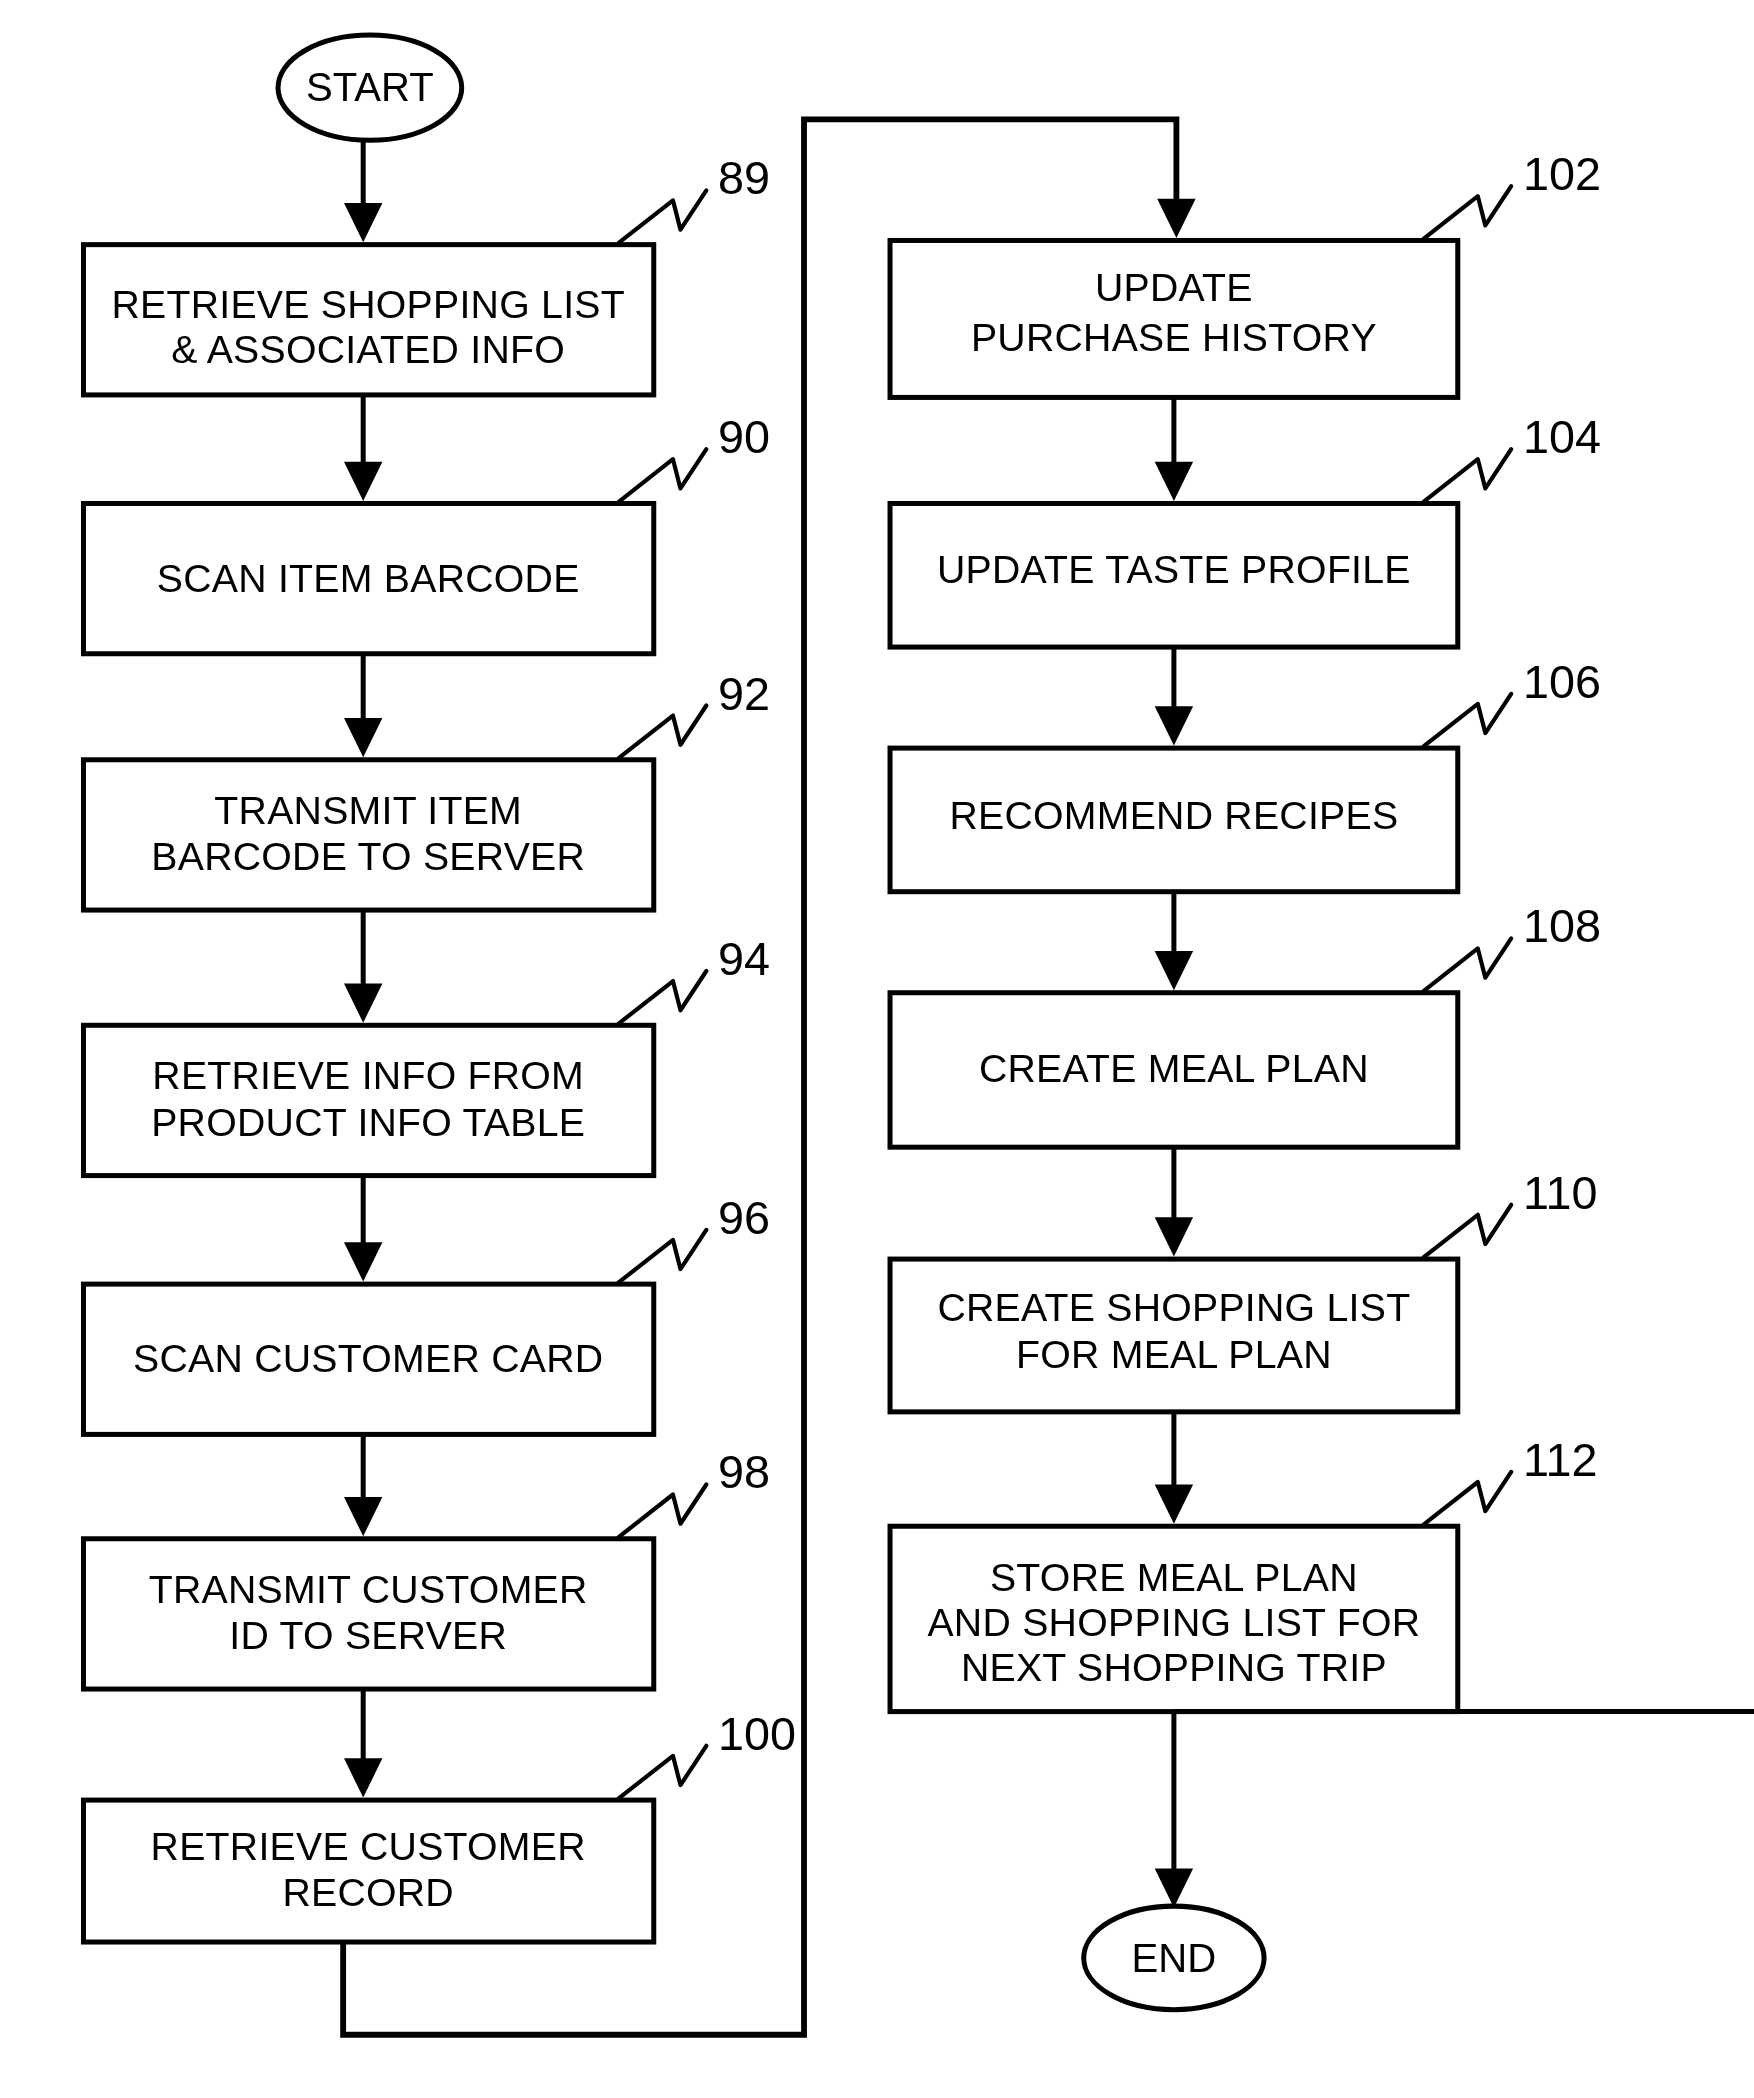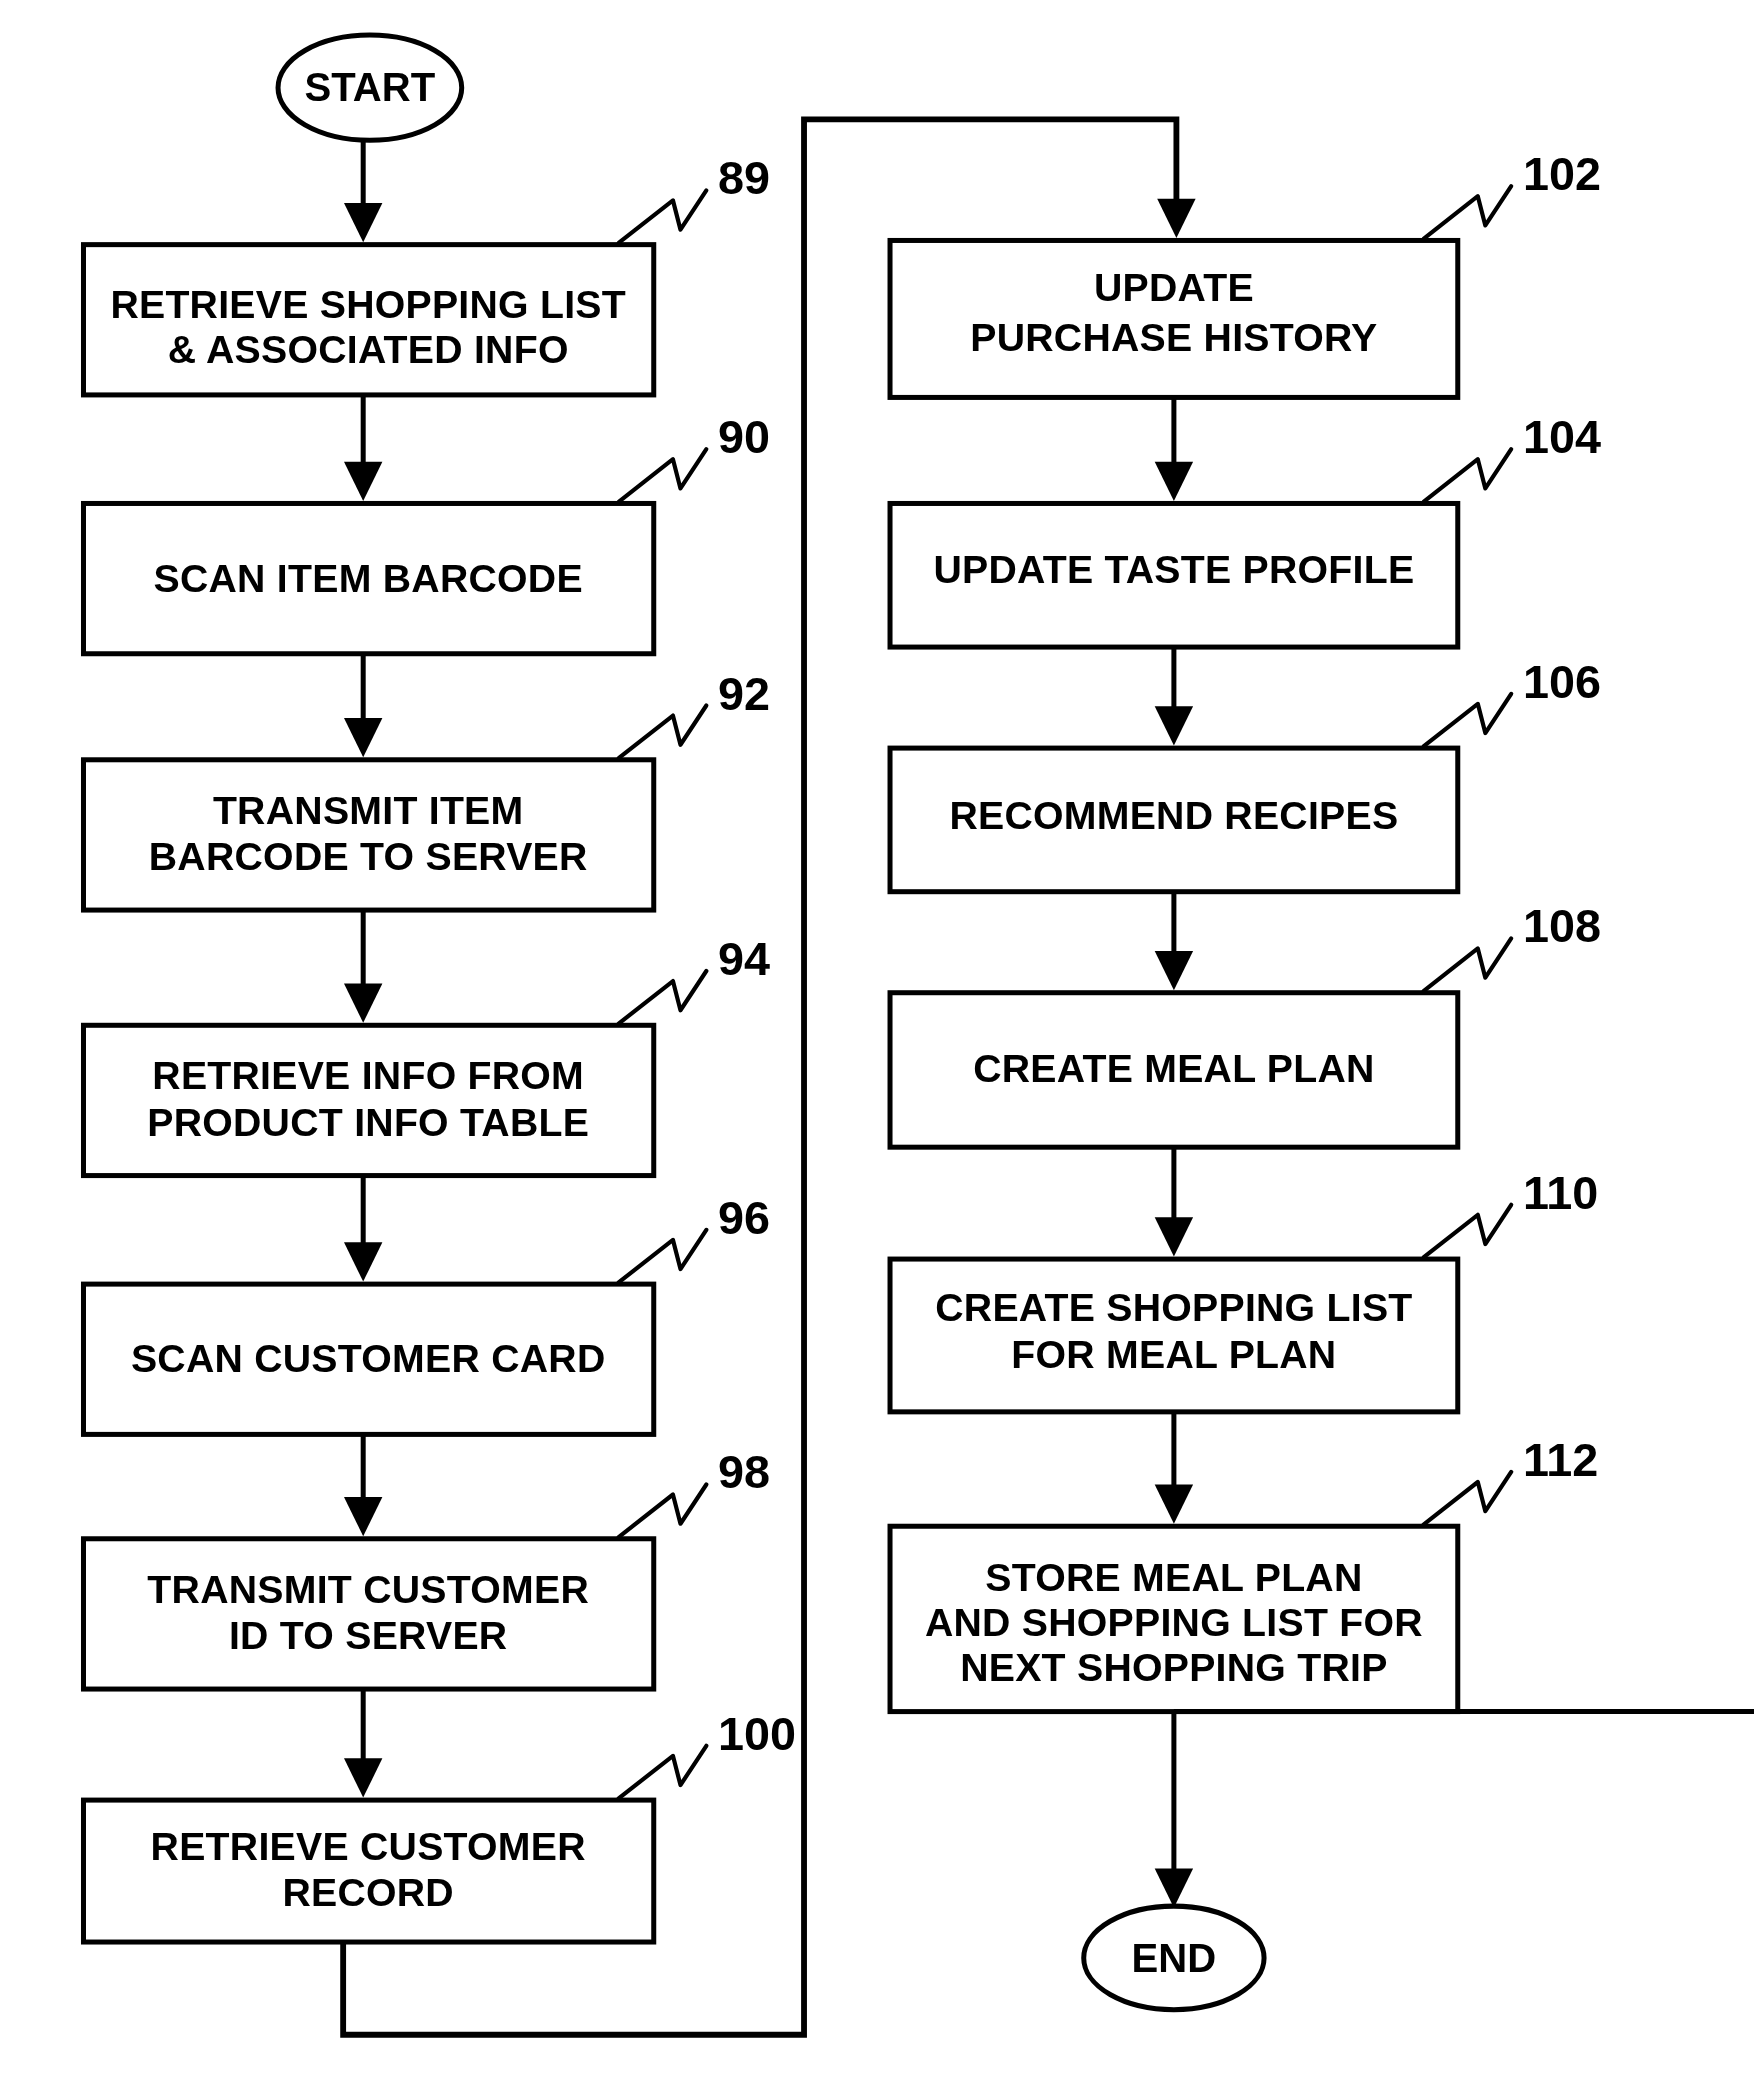--- a/index.html
+++ b/index.html
@@ -11,21 +11,20 @@
   body {
     width: 1755px;
     height: 2099px;
     font-family: "Liberation Sans", sans-serif;
     overflow: hidden;
   }
   #diagram-root {
     position: relative;
     width: 1540px;
     height: 2099px;
-    font-weight: bold;
   }
   svg#flow-svg {
     display: block;
     width: 1755px;
     height: 2099px;
   }
   .node-rect {
     fill: #ffffff;
     stroke: #000000;
     stroke-width: 6;

